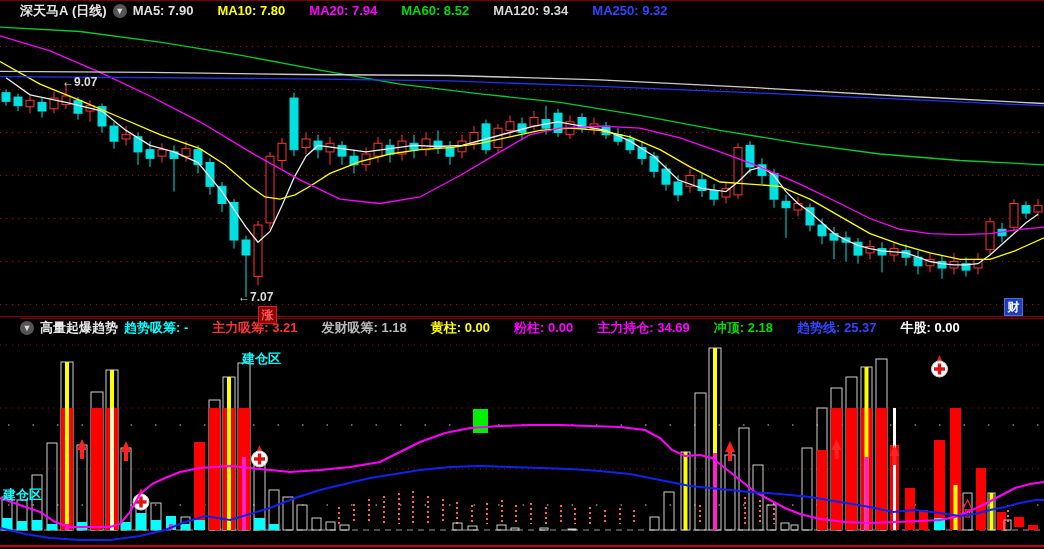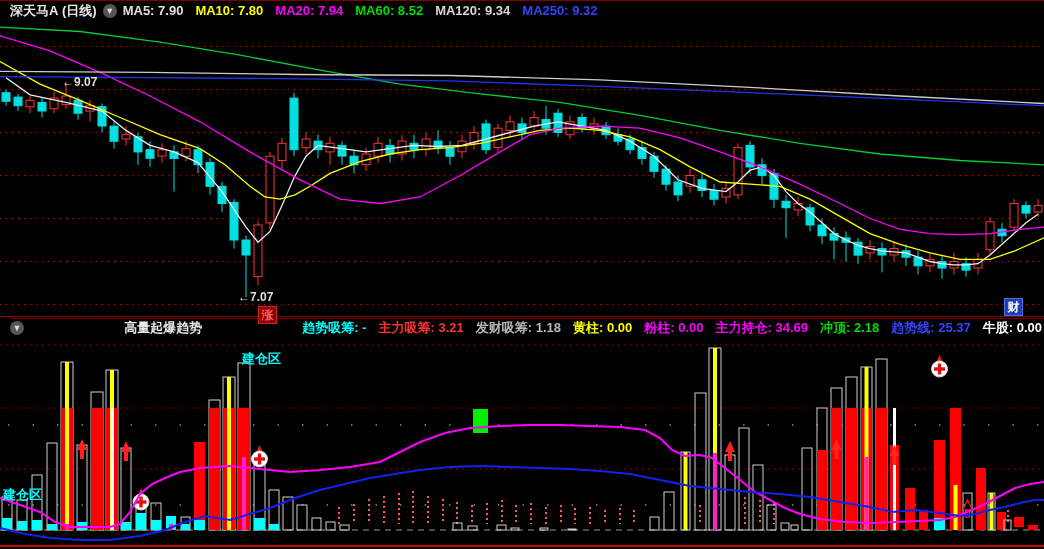--- a/index.html
+++ b/index.html
@@ -1,25 +1,25 @@
 <!DOCTYPE html>
 <html><head>
 <meta charset="utf-8">
 <style>
   html,body{margin:0;padding:0;background:#000;}
   .screen{position:relative;width:1044px;height:549px;background:#000;overflow:hidden;
           font-family:"Liberation Sans","DejaVu Sans",sans-serif;}
-  .hdr{position:absolute;left:10px;display:flex;align-items:center;white-space:nowrap;
-       font-size:13px;font-weight:bold;line-height:18px;justify-content:space-between;}
+  .hdr{position:absolute;left:20px;display:flex;align-items:center;white-space:nowrap;
+       font-size:13px;font-weight:bold;line-height:18px;}
   #top-header{top:1px;height:19px;}
   #sub-header{top:318px;height:17px;border-top:1px solid #7a0000;width:1044px;background:#000;z-index:5;}
   .sym{color:#e8e8e8;margin-right:6px;}
   .chev{display:inline-block;width:14px;height:14px;border-radius:50%;background:#555;color:#ddd;
         font-size:9px;line-height:14px;text-align:center;margin-right:6px;font-weight:normal;}
-  .fld{margin-right:12px;}
+  .fld{margin-right:24px;}
   svg{position:absolute;left:0;display:block;}
   #main-chart{top:0;z-index:1;}
   #sub-chart{top:336px;z-index:1;}
   .badge{position:absolute;z-index:8;font-size:12px;font-weight:bold;text-align:center;}
   #badge-rise{left:258px;top:306px;width:17px;height:16px;background:#8b0000;color:#ff5a5a;
               border:1px solid #c22;line-height:16px;}
   #badge-cai{left:1004px;top:298px;width:17px;height:16px;background:#1e3fb4;color:#fff;
              border:1px solid #4a6be0;line-height:16px;}
 </style>
 </head>

